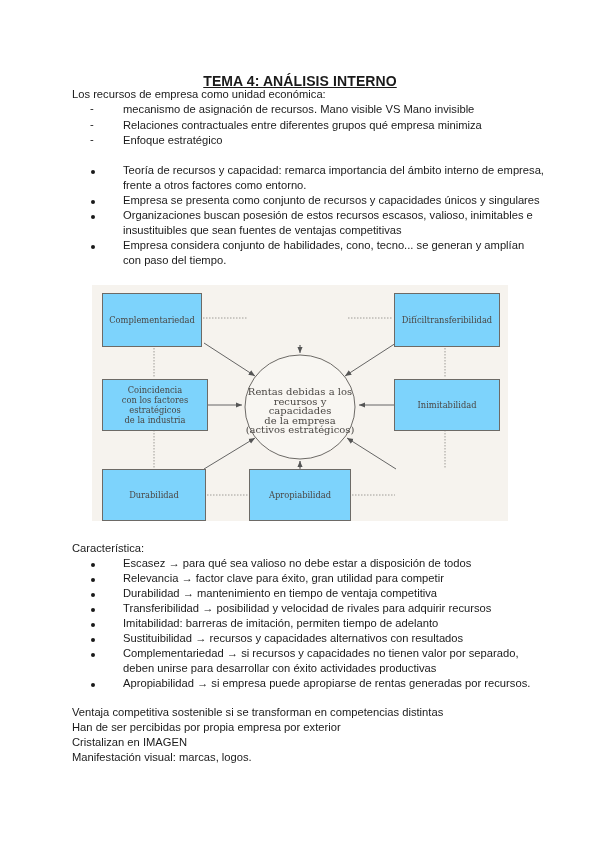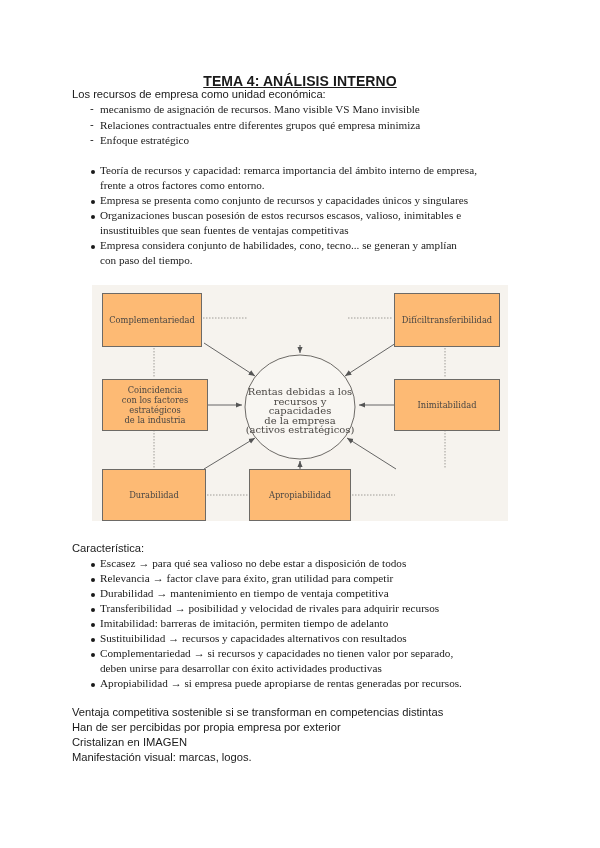--- a/index.html
+++ b/index.html
@@ -3,23 +3,23 @@
 <meta charset="utf-8">
 <style>
   html, body { margin: 0; padding: 0; background: #ffffff; }
   body { width: 600px; height: 848px; position: relative; overflow: hidden;
          font-family: "Liberation Sans", sans-serif; color: #1a1a1a; font-size: 11.2px; }
   .title { position: absolute; top: 73px; left: 0; width: 600px; text-align: center;
            font-weight: bold; text-decoration: underline; font-size: 14px; letter-spacing: 0.1px; }
   .line { position: absolute; left: 72px; white-space: nowrap; line-height: 15px; }
   .marker { position: absolute; left: 90px; }
   .bullet-dot { position: absolute; left: 91px; width: 4px; height: 4px; border-radius: 50%; background: #1a1a1a; }
-  .item-text { position: absolute; left: 100px; white-space: nowrap; line-height: 15px; font-family: Liberation Serif, serif; }
+  .item-text { position: absolute; left: 123px; white-space: nowrap; line-height: 15px; }
   .diagram { position: absolute; left: 92px; top: 285px; width: 416px; height: 236px; background: #f6f3ee; }
-  .box { position: absolute; border: 1px solid #6d6a66; background: #fdba74; display: flex;
+  .box { position: absolute; border: 1px solid #6d6a66; background: #7dd3fc; display: flex;
          align-items: center; justify-content: center; text-align: center;
          font-family: "DejaVu Serif", serif; font-size: 8.3px; color: #4a4744; line-height: 10px; }
   .circle-text { position: absolute; font-family: "DejaVu Serif", serif; font-size: 10px; color: #4a4744;
                  text-align: center; line-height: 9.5px; }
 </style>
 </head>
 <body>
 
 <div class="title">TEMA 4: ANÁLISIS INTERNO</div>
 

